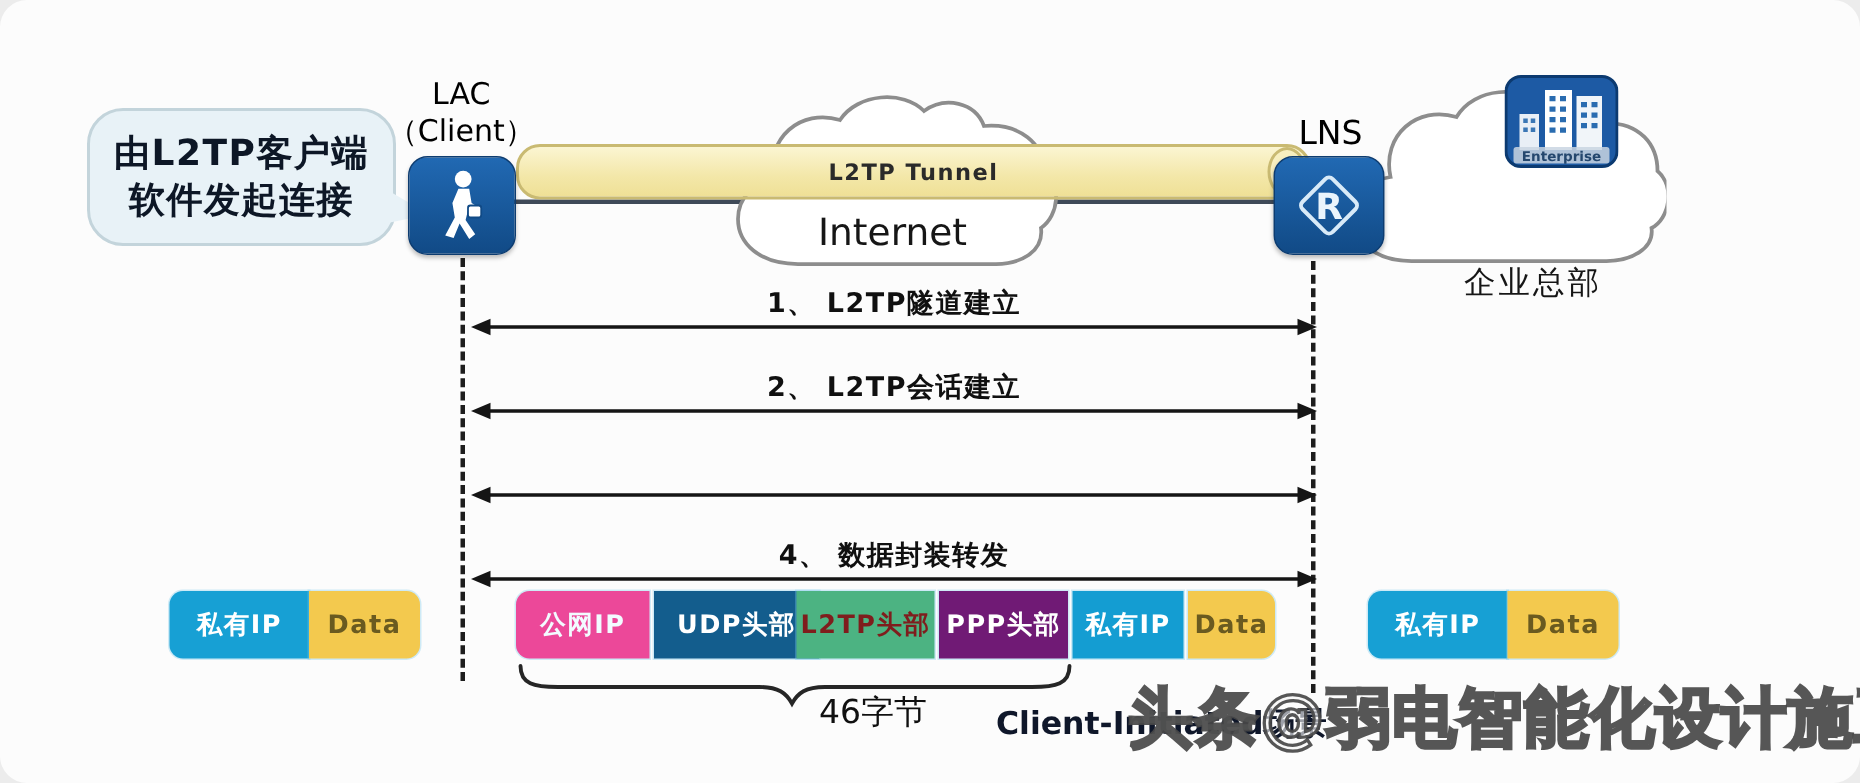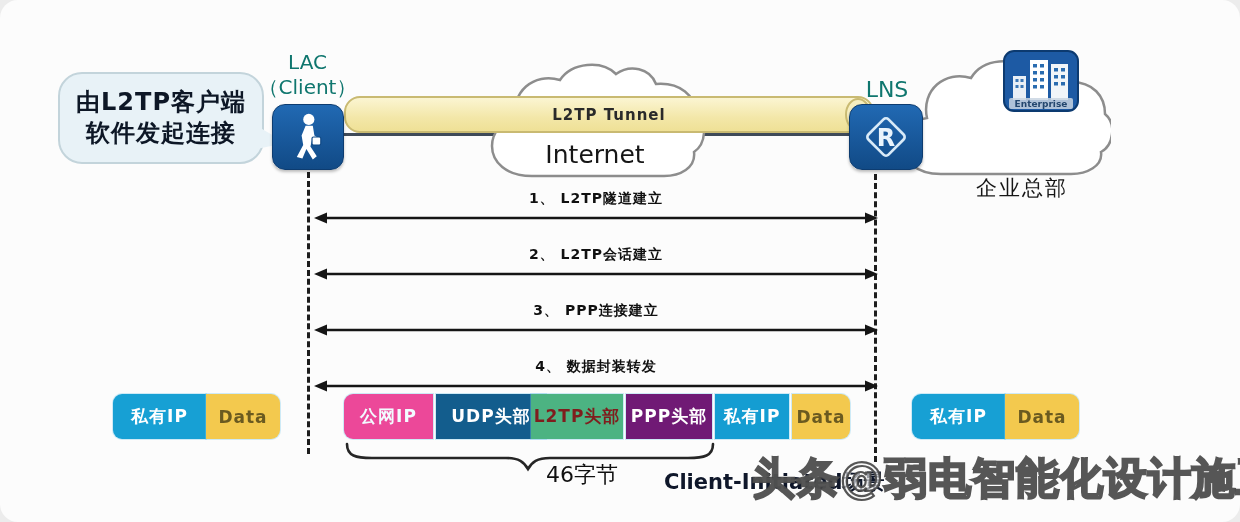--- a/index.html
+++ b/index.html
@@ -13,21 +13,21 @@
   
   .bubble{
     left:58px;top:72px;width:202px;height:88px;
     background:#e8f2f7;border:2px solid #c3d4db;border-radius:24px;
     display:flex;flex-direction:column;justify-content:center;align-items:center;
     font-size:24px;font-weight:bold;color:#0d1726;line-height:1.3;letter-spacing:1px;
   }
   .bubble-tail{left:250px;top:120px;width:40px;height:36px;}
 
   
-  .node-label{font-size:20px;color:#0f766e;text-align:center;line-height:1.25;}
+  .node-label{font-size:20px;color:#000000;text-align:center;line-height:1.25;}
 
   
   .node-icon{
     width:70px;height:64px;border-radius:13px;
     background:linear-gradient(180deg,#2169b3 0%,#114a86 100%);
     border:1px solid #0d3c70;display:flex;align-items:center;justify-content:center;
     box-shadow:0 2px 3px rgba(0,0,0,.25);
   }
 
   
@@ -45,21 +45,21 @@
 
   .hline{left:342px;top:133px;width:512px;height:3px;background:#3f4a58;z-index:1;}
 
   .cloud-label{font-size:25px;color:#161616;z-index:4;}
   .cloud-label-cn{font-size:21px;color:#161616;z-index:4;letter-spacing:2px;}
 
   .vdash{border-left:3px dashed #1d1d1d;width:0;z-index:2;}
 
   .step-label{
     left:315px;width:562px;text-align:center;
-    font-size:14px;font-weight:600;color:#101010;letter-spacing:1px;z-index:3;
+    font-size:18px;font-weight:600;color:#101010;letter-spacing:1px;z-index:3;
   }
   .step-arrow{left:313px;width:566px;height:14px;z-index:3;}
 
   
   .pkt{
     top:394px;height:45px;display:flex;align-items:center;justify-content:center;
     font-size:17px;font-weight:bold;letter-spacing:1px;z-index:3;
     box-shadow:0 0 0 1px rgba(120,200,235,.35);
   }
   .pkt.first{border-radius:9px 0 0 9px;}
@@ -162,21 +162,20 @@
       <polygon points="565,7 552,1.5 552,12.5" fill="#151515"></polygon>
   </svg>
 
   <div class="abs step-label" style="top:246px;">2、 L2TP会话建立</div>
   <svg class="abs step-arrow" style="top:267px;" viewBox="0 0 566 14">
     <line x1="12" y1="7" x2="554" y2="7" stroke="#151515" stroke-width="2.4"></line>
     <polygon points="1,7 14,1.5 14,12.5" fill="#151515"></polygon>
       <polygon points="565,7 552,1.5 552,12.5" fill="#151515"></polygon>
   </svg>
 
-  <div class="abs step-label" style="top:302px;">3、 PPP连接建立</div>
   <svg class="abs step-arrow" style="top:323px;" viewBox="0 0 566 14">
     <line x1="12" y1="7" x2="554" y2="7" stroke="#151515" stroke-width="2.4"></line>
     <polygon points="1,7 14,1.5 14,12.5" fill="#151515"></polygon>
       <polygon points="565,7 552,1.5 552,12.5" fill="#151515"></polygon>
   </svg>
 
   <div class="abs step-label" style="top:358px;">4、 数据封装转发</div>
   <svg class="abs step-arrow" style="top:379px;" viewBox="0 0 566 14">
     <line x1="12" y1="7" x2="554" y2="7" stroke="#151515" stroke-width="2.4"></line>
     <polygon points="1,7 14,1.5 14,12.5" fill="#151515"></polygon>

